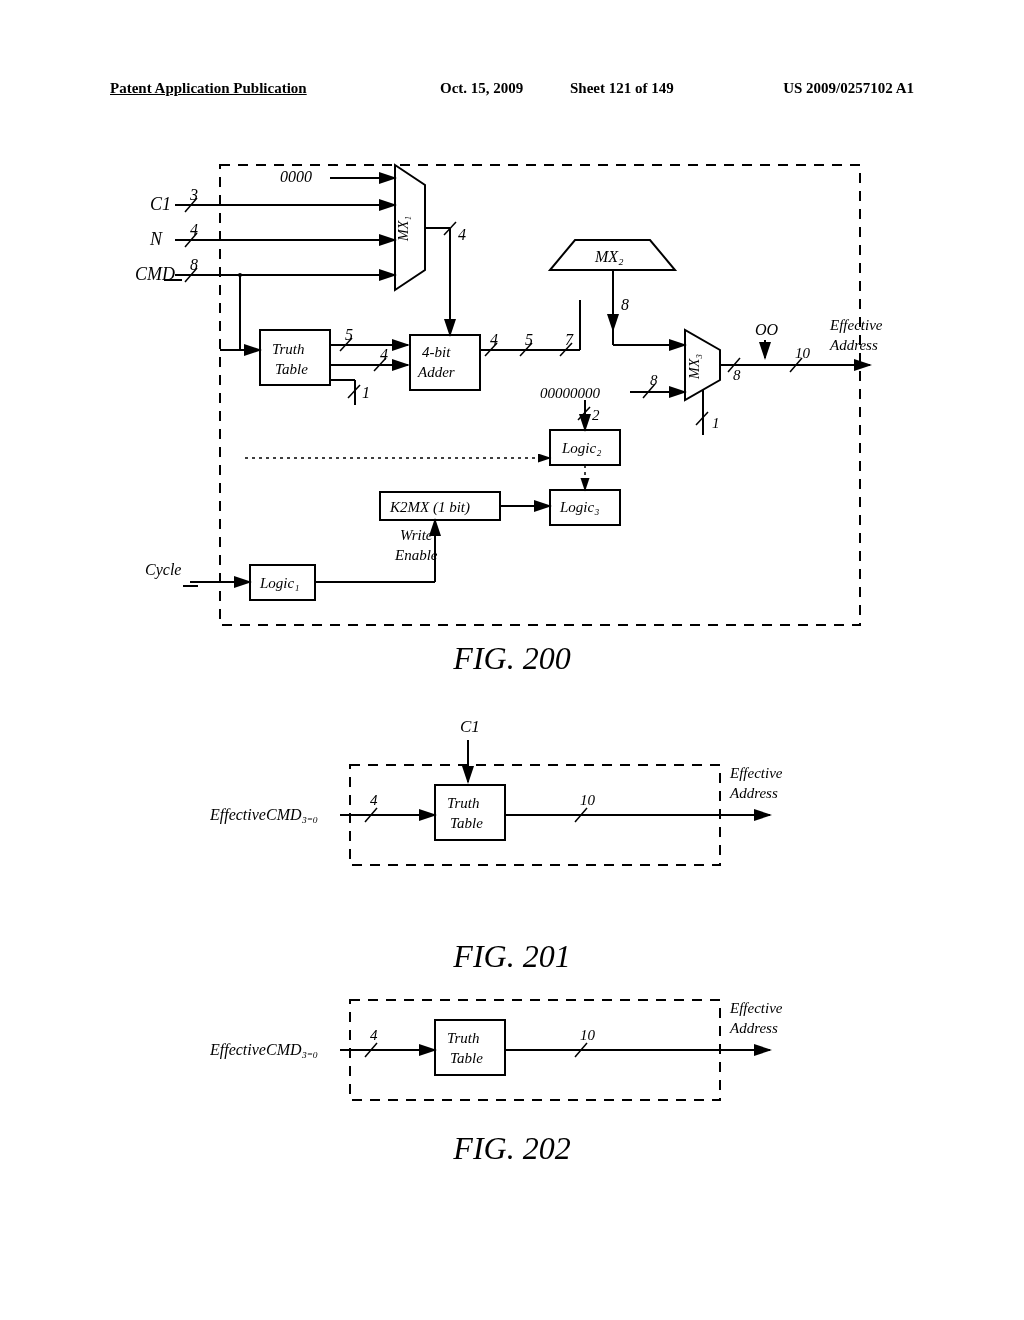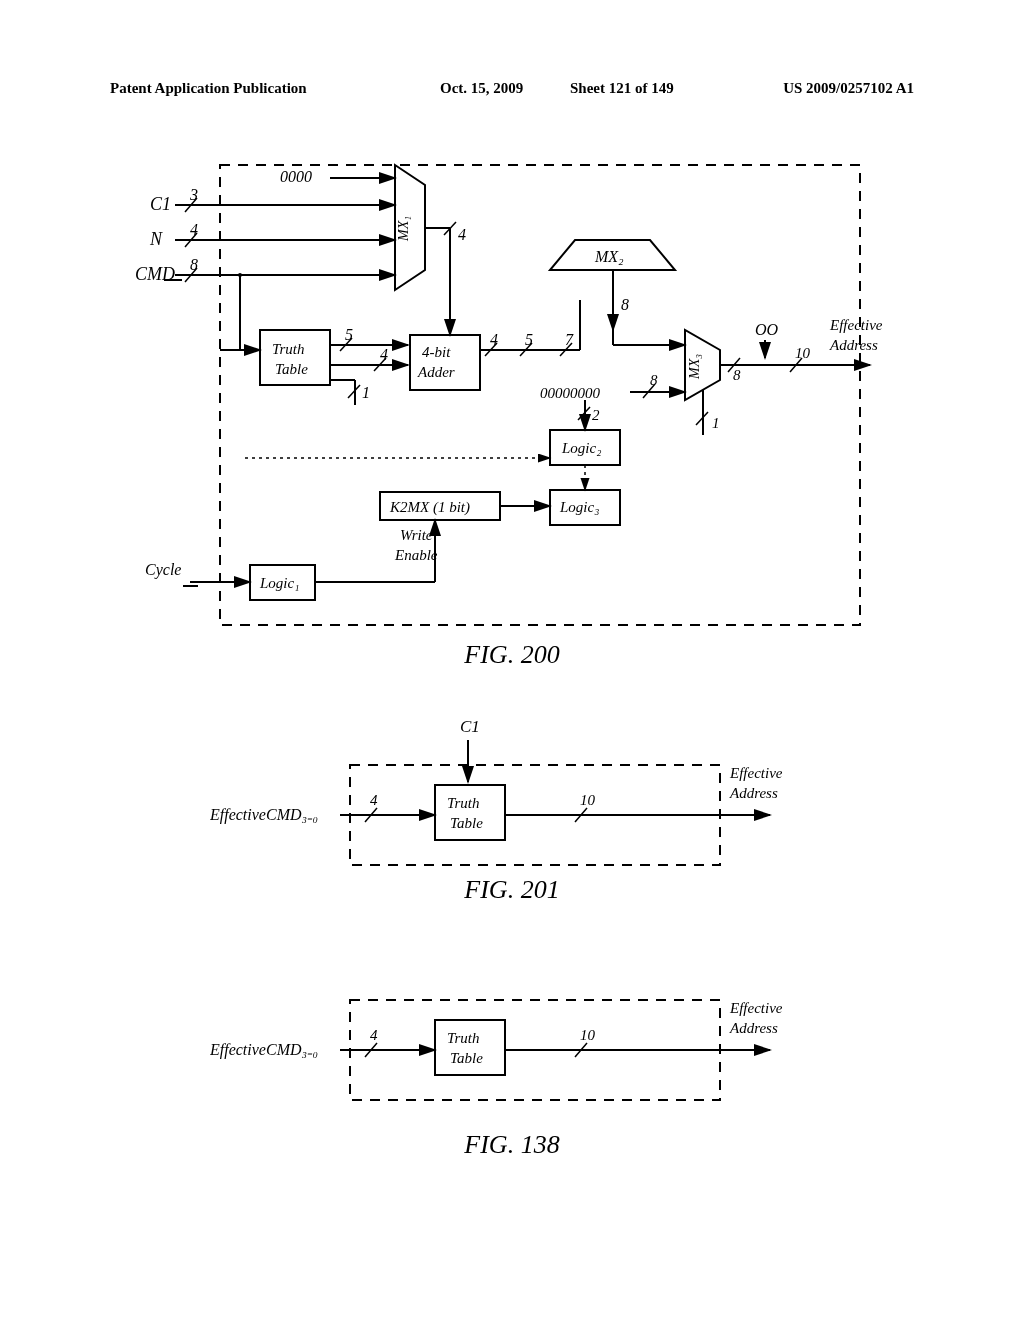--- a/index.html
+++ b/index.html
@@ -17,36 +17,36 @@
     inset: 0;
   }
   .header {
     position: absolute;
     top: 80px;
     left: 110px;
     right: 110px;
     font-size: 15px;
     font-weight: bold;
   }
-  .hdr-left { position: absolute; left: 0; }
+  .hdr-left { position: absolute; left: 0; text-decoration: underline; }
   .hdr-right { position: absolute; right: 0; text-align: center; }
   .hdr-date { position: absolute; left: 330px; text-align: center; }
   .hdr-sheet { position: absolute; left: 460px; text-align: center; }
   svg {
     position: absolute;
   }
   text {
     font-family: 'Comic Sans MS', 'Segoe Script', cursive;
     font-style: italic;
     fill: #000;
   }
   .figcap {
     font-family: 'Comic Sans MS', 'Segoe Script', cursive;
     font-style: italic;
-    font-size: 26px;
+    font-size: 32px;
     text-align: center;
   }
 </style>
 </head>
 <body>
 <div class="page">
 
   <div class="header">
     <span class="hdr-left">Patent Application Publication</span>
     <span class="hdr-date">Oct. 15, 2009</span>
@@ -211,21 +211,21 @@
     <text x="240" y="118" font-size="15">Table</text>
 
     <line x1="295" y1="105" x2="560" y2="105" stroke="#000" stroke-width="2" marker-end="url(#arrow2)"></line>
     <text x="370" y="95" font-size="15">10</text>
     <line x1="365" y1="112" x2="377" y2="98" stroke="#000" stroke-width="1.5"></line>
 
     <text x="520" y="68" font-size="15">Effective</text>
     <text x="520" y="88" font-size="15">Address</text>
   </svg>
 
-  <div class="figcap" style="position:absolute; top:875px; width:1024px;">FIG. 201</div>
+  <div class="figcap" style="position:absolute; top:938px; width:1024px;">FIG. 201</div>
 
   <svg width="600" height="130" viewBox="0 0 600 130" style="left:210px; top:985px;">
     <defs>
       <marker id="arrow3" markerWidth="10" markerHeight="10" refX="8" refY="3" orient="auto">
         <path d="M0,0 L0,6 L9,3 z" fill="#000"></path>
       </marker>
     </defs>
     <rect x="140" y="15" width="370" height="100" fill="none" stroke="#000" stroke-width="2" stroke-dasharray="10,8"></rect>
 
     <text x="0" y="70" font-size="16">EffectiveCMD₃₋₀</text>
@@ -238,15 +238,15 @@
     <text x="240" y="78" font-size="15">Table</text>
 
     <line x1="295" y1="65" x2="560" y2="65" stroke="#000" stroke-width="2" marker-end="url(#arrow3)"></line>
     <text x="370" y="55" font-size="15">10</text>
     <line x1="365" y1="72" x2="377" y2="58" stroke="#000" stroke-width="1.5"></line>
 
     <text x="520" y="28" font-size="15">Effective</text>
     <text x="520" y="48" font-size="15">Address</text>
   </svg>
 
-  <div class="figcap" style="position:absolute; top:1130px; width:1024px;">FIG. 138</div>
+  <div class="figcap" style="position:absolute; top:1130px; width:1024px;">FIG. 202</div>
 
 </div>
 
 </body></html>

